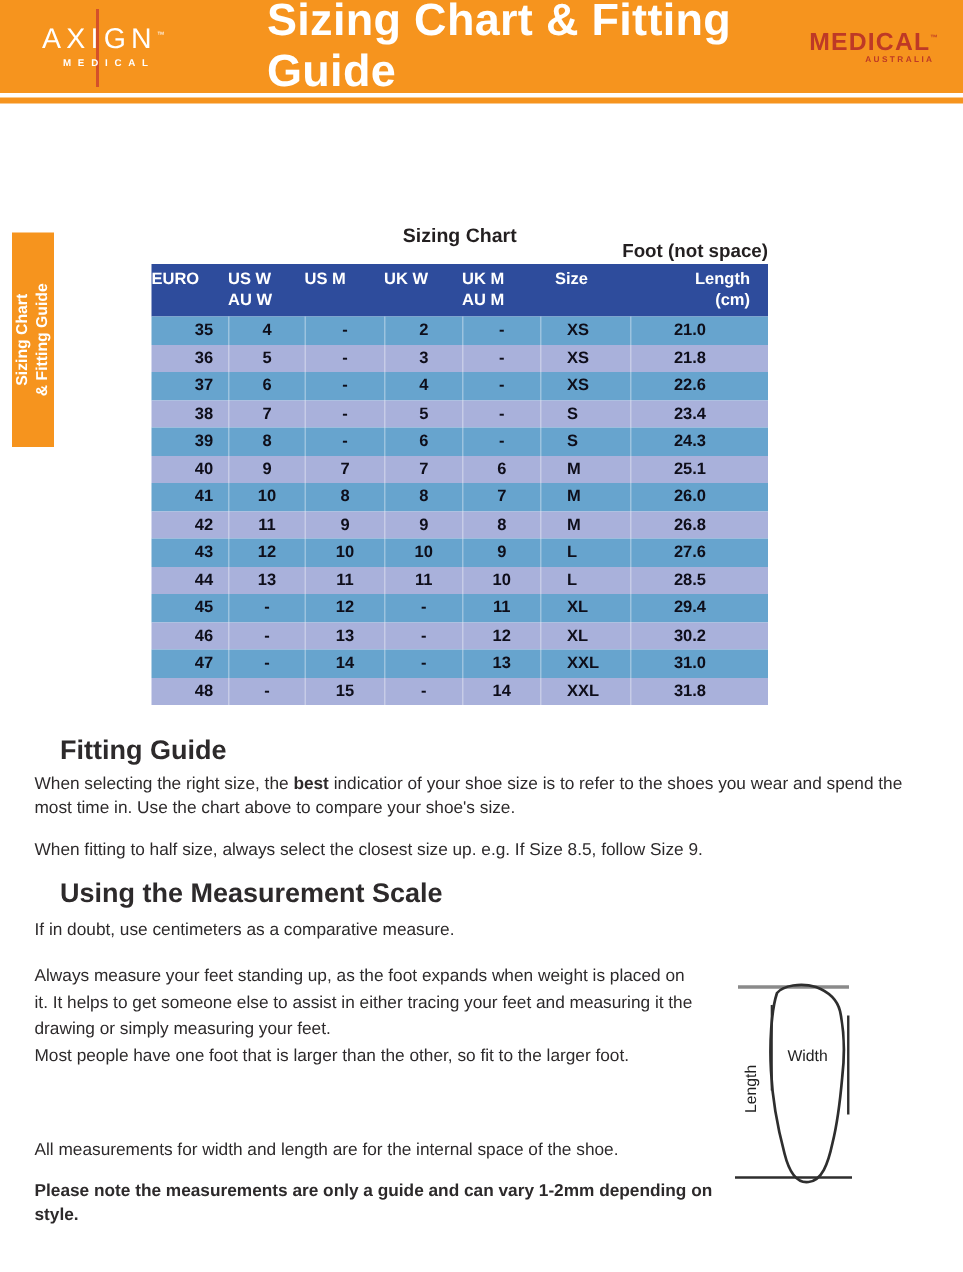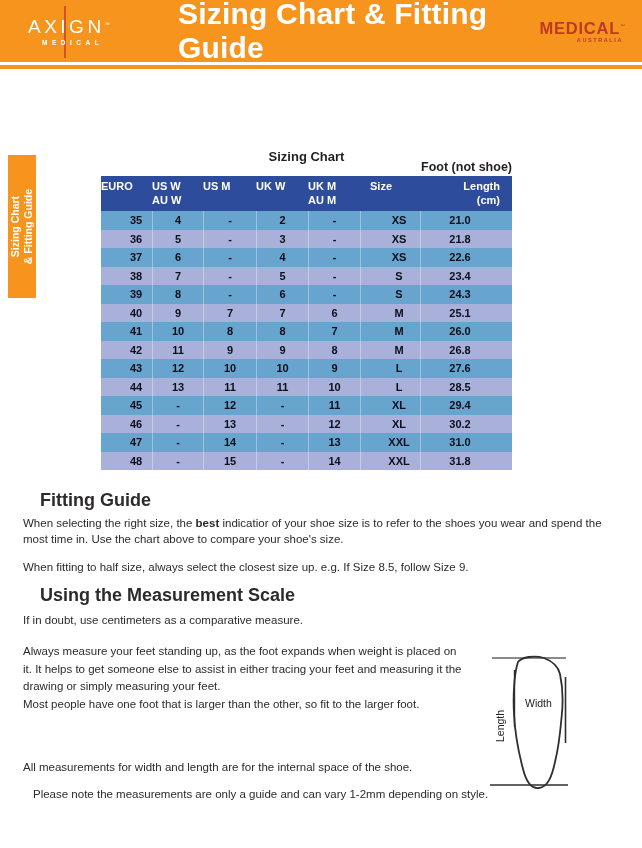--- a/index.html
+++ b/index.html
@@ -47,21 +47,21 @@
   .thead{background:var(--header_blue);color:#fff;height:35px;padding-top:3px;}
   .th{font-weight:bold;font-size:11px;line-height:14px;text-align:left;}
   .th.c5{text-align:left;padding-left:10px;}
   .th.c6{text-align:right;padding-right:12px;}
   .tr{height:18.5px;}
   .tr.dark{background:var(--row_blue);}
   .tr.light{background:var(--row_light);}
   .td{font-weight:bold;font-size:11px;line-height:18.5px;text-align:center;color:var(--table_ink);
       border-left:1px solid rgba(255,255,255,0.35);}
   .td.c0{border-left:none;padding-left:19px;}
-  .td.c5{text-align:center;padding-left:17px;}
+  .td.c5{text-align:left;padding-left:17px;}
   .td.c6{text-align:center;padding-right:13px;}
 
   
   .h2{position:absolute;left:0;width:620px;text-align:left;font-weight:bold;font-size:18px;color:var(--ink);margin-left:40px;}
   .para{position:absolute;font-size:11.5px;line-height:15.5px;color:var(--ink);}
 
   
   .foot-diagram{position:absolute;left:486px;top:650px;width:104px;height:142px;}
 </style>
 </head>
@@ -84,21 +84,21 @@
   <div class="banner-rule"></div>
 
   <div class="side-tab">
     <div class="side-tab-inner">
       <div>Sizing Chart</div>
       <div>&amp; Fitting Guide</div>
     </div>
   </div>
 
   <div class="chart-title">Sizing Chart</div>
-  <div class="foot-note">Foot (not shoe)</div>
+  <div class="foot-note">Foot (not space)</div>
 
   <div class="sizing-table">
     <div class="trow thead">
         <div class="th c0">
           <div>EURO</div>
           <div></div>
         </div>
         <div class="th c1">
           <div>US W</div>
           <div>AU W</div>
@@ -256,21 +256,21 @@
 
   <div class="h2" style="top:490px;">Fitting Guide</div>
   <div class="para" style="left:23px;top:516px;width:602px;"><span>When selecting the right size, the </span><b>best</b><span> indicatior of your shoe size is to refer to the shoes you wear and spend the most time in. Use the chart above to compare your shoe's size.</span></div>
   <div class="para" style="left:23px;top:560px;width:602px;">When fitting to half size, always select the closest size up. e.g. If Size 8.5, follow Size 9.</div>
 
   <div class="h2" style="top:585px;">Using the Measurement Scale</div>
   <div class="para" style="left:23px;top:613px;width:560px;">If in doubt, use centimeters as a comparative measure.</div>
   <div class="para" style="left:23px;top:643px;width:443px;line-height:17.5px;">Always measure your feet standing up, as the foot expands when weight is placed on it. It helps to get someone else to assist in either tracing your feet and measuring it the drawing or simply measuring your feet.</div>
   <div class="para" style="left:23px;top:697px;width:460px;">Most people have one foot that is larger than the other, so fit to the larger foot.</div>
   <div class="para" style="left:23px;top:760px;width:560px;">All measurements for width and length are for the internal space of the shoe.</div>
-  <div class="para" style="left:33px;top:787px;width:470px;">Please note the measurements are only a guide and can vary 1-2mm depending on style.</div>
+  <div class="para" style="left:23px;top:787px;width:470px;font-weight:bold;">Please note the measurements are only a guide and can vary 1-2mm depending on style.</div>
 
   <div class="foot-diagram">
     <svg width="104" height="142" viewBox="0 0 104 142">
       <line x1="6" y1="8" x2="80" y2="8" stroke="#8a8a8a" stroke-width="2.2"></line>
       <path d="M32,12 C36,7 48,5 58,8 C66,11 72,16 74,24 C77,38 77,55 75.5,68
                C74,85 72,100 69,112 C66,126 62,137 53,138 C45,139 40,131 37,119
                C33,104 29,84 28,64 C27,47 28,24 32,12 Z" fill="none" stroke="#2e2e2e" stroke-width="1.8" stroke-linejoin="round"></path>
       <line x1="28.5" y1="20" x2="28.5" y2="77" stroke="#2e2e2e" stroke-width="1.4"></line>
       <line x1="79.5" y1="27" x2="79.5" y2="93" stroke="#2e2e2e" stroke-width="1.6"></line>
       <line x1="4" y1="135" x2="82" y2="135" stroke="#2e2e2e" stroke-width="1.6"></line>

